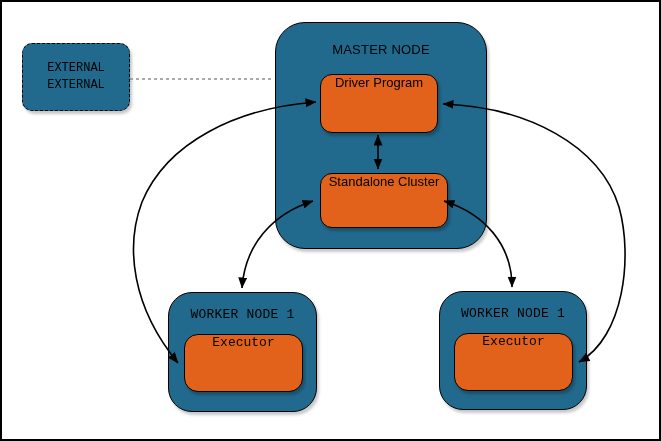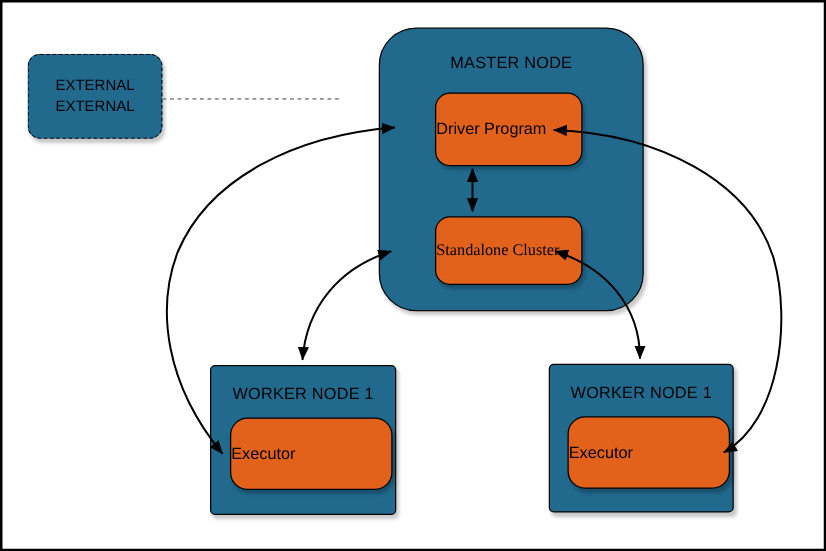--- a/index.html
+++ b/index.html
@@ -14,44 +14,44 @@
   .node{
     position:absolute;box-sizing:border-box;
     background:var(--node-fill,#216A8E);
     border:1.5px solid var(--border,#000000);
     box-shadow:2px 3px 3px rgba(0,0,0,0.22);
   }
   .external{
     left:20px;top:41px;width:108px;height:68px;border-radius:10px;
     border-style:dashed;
     display:flex;align-items:center;justify-content:center;
-    text-align:center;font-size:12px;line-height:1.4;
+    text-align:center;font-size:12px;line-height:1.4;font-family:Liberation Mono, monospace;
   }
-  .master{left:273px;top:20px;width:212px;height:227px;border-radius:30px;margin-left:28px;}
-  .worker{width:149px;height:120px;border-radius:4px;}
+  .master{left:273px;top:20px;width:212px;height:227px;border-radius:30px;}
+  .worker{width:149px;height:120px;border-radius:24px;font-family:Liberation Mono, monospace;}
   .wl{left:166px;top:290px;}
   .wr{left:437px;top:289px;width:148px;height:119px;}
   .node-title{
     position:absolute;left:0;right:0;top:19px;text-align:center;
     font-size:13px;letter-spacing:0.2px;
   }
   .worker .node-title{top:14px;}
   .obox{
     position:absolute;box-sizing:border-box;
     background:var(--box-fill,#E2621C);
     border:1.5px solid var(--border,#000000);
     border-radius:12px;
-    display:flex;flex-direction:row;align-items:center;justify-content:flex-start;
+    display:flex;flex-direction:column;align-items:center;justify-content:flex-start;
     text-align:center;font-size:13px;line-height:1.3;
     box-shadow:2px 3px 3px rgba(0,0,0,0.25);
   }
   .obox div{white-space:nowrap;}
   .driver{left:44px;top:51px;width:118px;height:59px;}
-  .rm{left:44px;top:150px;width:118px;height:55px;font-family:Liberation Serif, serif;}
-  .executor{left:15px;top:41px;width:130px;height:58px;border-radius:14px;}
+  .rm{left:44px;top:150px;width:128px;height:55px;}
+  .executor{left:15px;top:41px;width:119px;height:58px;border-radius:14px;}
   .wr .executor{left:14px;}
   .edges{position:absolute;left:0;top:0;width:657px;height:437px;pointer-events:none;}
   .edge{fill:none;stroke:var(--edge,#000000);stroke-width:1.6px;}
   .edge.dashed{stroke:var(--dashed-edge,#8F8F8F);stroke-width:1.4px;stroke-dasharray:3 3;}
   .edge.arrows{marker-start:url(#ah);marker-end:url(#ah);}
   .ah-path{fill:var(--edge,#000000);}
 </style>
 </head>
 <body>
 

